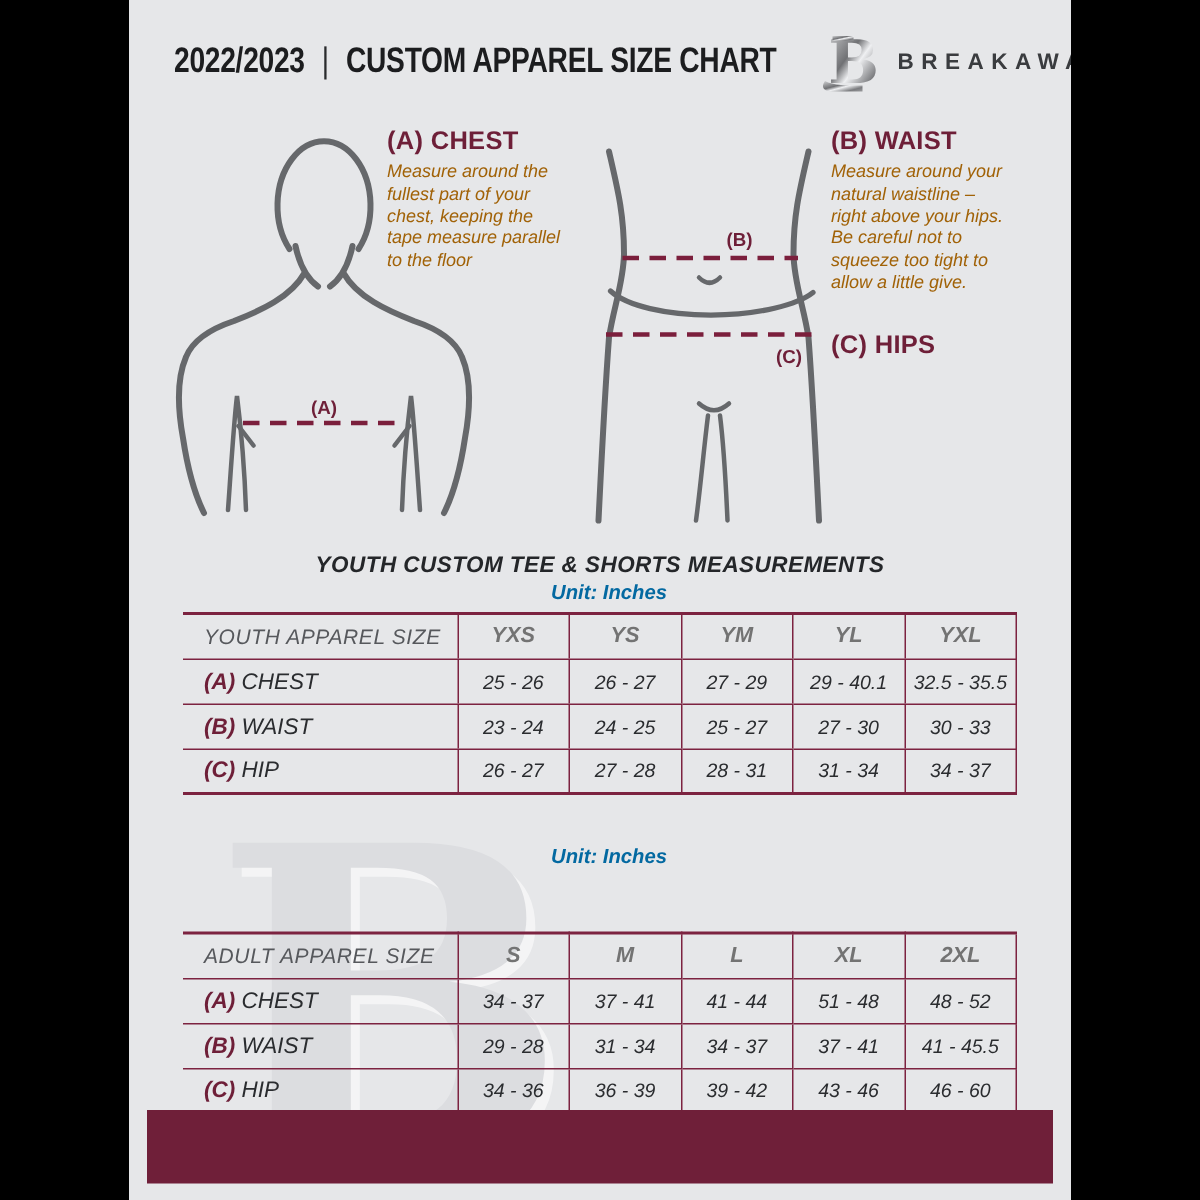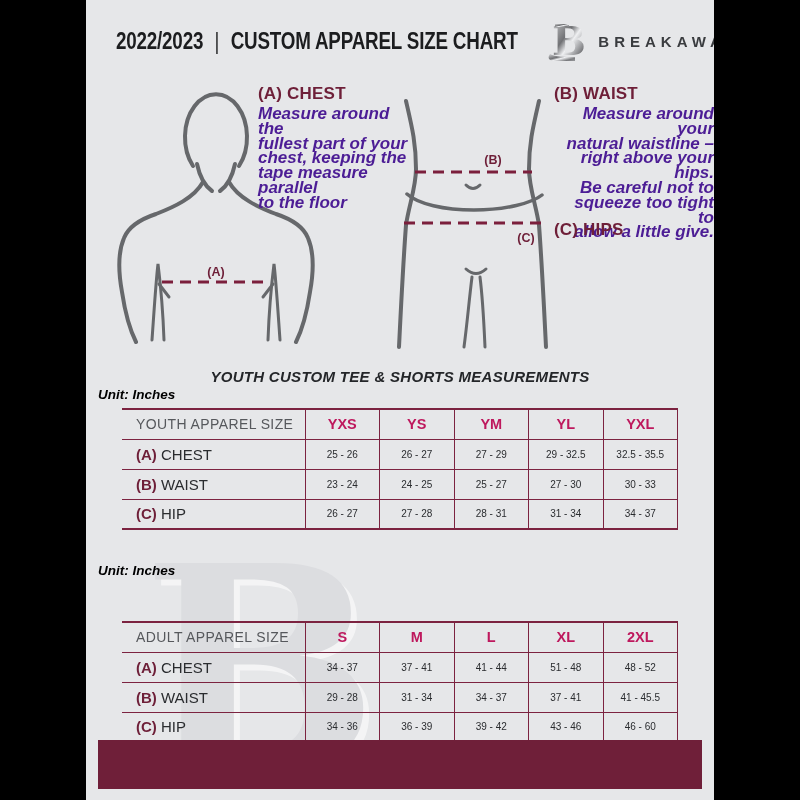--- a/index.html
+++ b/index.html
@@ -24,35 +24,35 @@
               color: #1c1d1f; white-space: nowrap; }
   .hdr-left .season, .hdr-left .title { font-weight: 700; font-size: 20px; letter-spacing: -0.2px; }
   .hdr-left .sep { font-weight: 300; font-size: 20px; color: #2a2b2d; }
   .brand-group { display: inline-flex; align-items: center; gap: 9px; }
   .brand-word { font-weight: 700; font-size: 15px; letter-spacing: 5px; color: #3a3c3f; }
 
   
   .fig { position: absolute; z-index: 1; }
   .guide-h { position: absolute; z-index: 2; font-size: 17px; font-weight: 800;
              color: #6e1f38; letter-spacing: 0.2px; white-space: nowrap; }
-  .guide-t { position: absolute; z-index: 2; font-size: 17px; font-style: italic;
-             color: #4c1d95; line-height: 14.8px; white-space: pre-line; width: 160px; font-weight: bold; }
+  .guide-t { position: absolute; z-index: 2; font-size: 12px; font-style: italic;
+             color: #a16207; line-height: 14.8px; white-space: pre-line; width: 160px; }
 
   
   .tbl-title { position: absolute; left: 0; right: 0; text-align: center; z-index: 1;
                font-size: 15px; font-weight: 700; color: #242629; letter-spacing: 0.3px; }
-  .tbl-unit  { position: absolute; left: 0; right: 0; text-align: left; z-index: 1;
-               font-size: 13.5px; font-style: italic; font-weight: 600; color: #000000; margin-left: 12px; }
-  .tbl-wrap { position: absolute; left: 36px; width: 556px; z-index: 1; }
+  .tbl-unit  { position: absolute; left: 0; right: 0; text-align: center; z-index: 1;
+               font-size: 13.5px; font-style: italic; font-weight: 600; color: #0369a1; margin-left: 12px; }
+  .tbl-wrap { position: absolute; left: 36px; width: 556px; z-index: 1; font-style: italic; }
   table { border-collapse: collapse; table-layout: fixed; width: 556px;
           border-top: 2px solid #7c2340; border-bottom: 2px solid #7c2340; }
   th, td { height: 30px; border-bottom: 1px solid #7c2340; text-align: center;
-           font-size: 10px; font-weight: 400; color: #2a2c2f; }
+           font-size: 13px; font-weight: 400; color: #2a2c2f; }
   tr:last-child td { border-bottom: none; }
-  thead th { font-weight: 700; font-size: 14.5px; color: #be185d; }
+  thead th { font-weight: 700; font-size: 14.5px; color: #737373; }
   th.lbl, td.lbl { width: 183px; text-align: left; padding-left: 14px; }
   th.lbl { font-weight: 400; color: #56585c; font-size: 14px; letter-spacing: 0.4px; }
   td.lbl { font-size: 15px; color: #2a2c2f; }
   td.lbl b { color: #6e1f38; font-weight: 700; }
   th:not(.lbl), td:not(.lbl) { border-left: 1.4px solid #7c2340; }
   th:last-child, td:last-child { border-right: 1.4px solid #7c2340; }
 
   
   .footer-bar { position: absolute; left: 12px; top: 740px; width: 604px; height: 49px;
                 background: #6f1f39; z-index: 3; }
@@ -123,21 +123,21 @@
     </svg>
 
     <div class="guide-h" style="left:172px; top:84px;">(A) CHEST</div>
     <div class="guide-t" style="left:172px; top:107px; width:150px;">Measure around the
 fullest part of your
 chest, keeping the
 tape measure parallel
 to the floor</div>
 
     <div class="guide-h" style="left:468px; top:84px;">(B) WAIST</div>
-    <div class="guide-t" style="left:468px; top:107px;text-align:right;">Measure around your
+    <div class="guide-t" style="left:468px; top:107px;">Measure around your
 natural waistline –
 right above your hips.
 Be careful not to
 squeeze too tight to
 allow a little give.</div>
 
     <div class="guide-h" style="left:468px; top:220px;">(C) HIPS</div>
 
     <div class="tbl-title" style="top:368px;font-style:italic;">YOUTH CUSTOM TEE &amp; SHORTS MEASUREMENTS</div>
     <div class="tbl-unit" style="top:387px;">Unit: Inches</div>
@@ -152,21 +152,21 @@
               <th>YL</th>
               <th>YXL</th>
             </tr>
           </thead>
         <tbody>
             <tr>
               <td class="lbl"><b>(A)</b> CHEST</td>
               <td>25 - 26</td>
               <td>26 - 27</td>
               <td>27 - 29</td>
-              <td>29 - 32.5</td>
+              <td>29 - 40.1</td>
               <td>32.5 - 35.5</td>
             </tr>
             <tr>
               <td class="lbl"><b>(B)</b> WAIST</td>
               <td>23 - 24</td>
               <td>24 - 25</td>
               <td>25 - 27</td>
               <td>27 - 30</td>
               <td>30 - 33</td>
             </tr>

